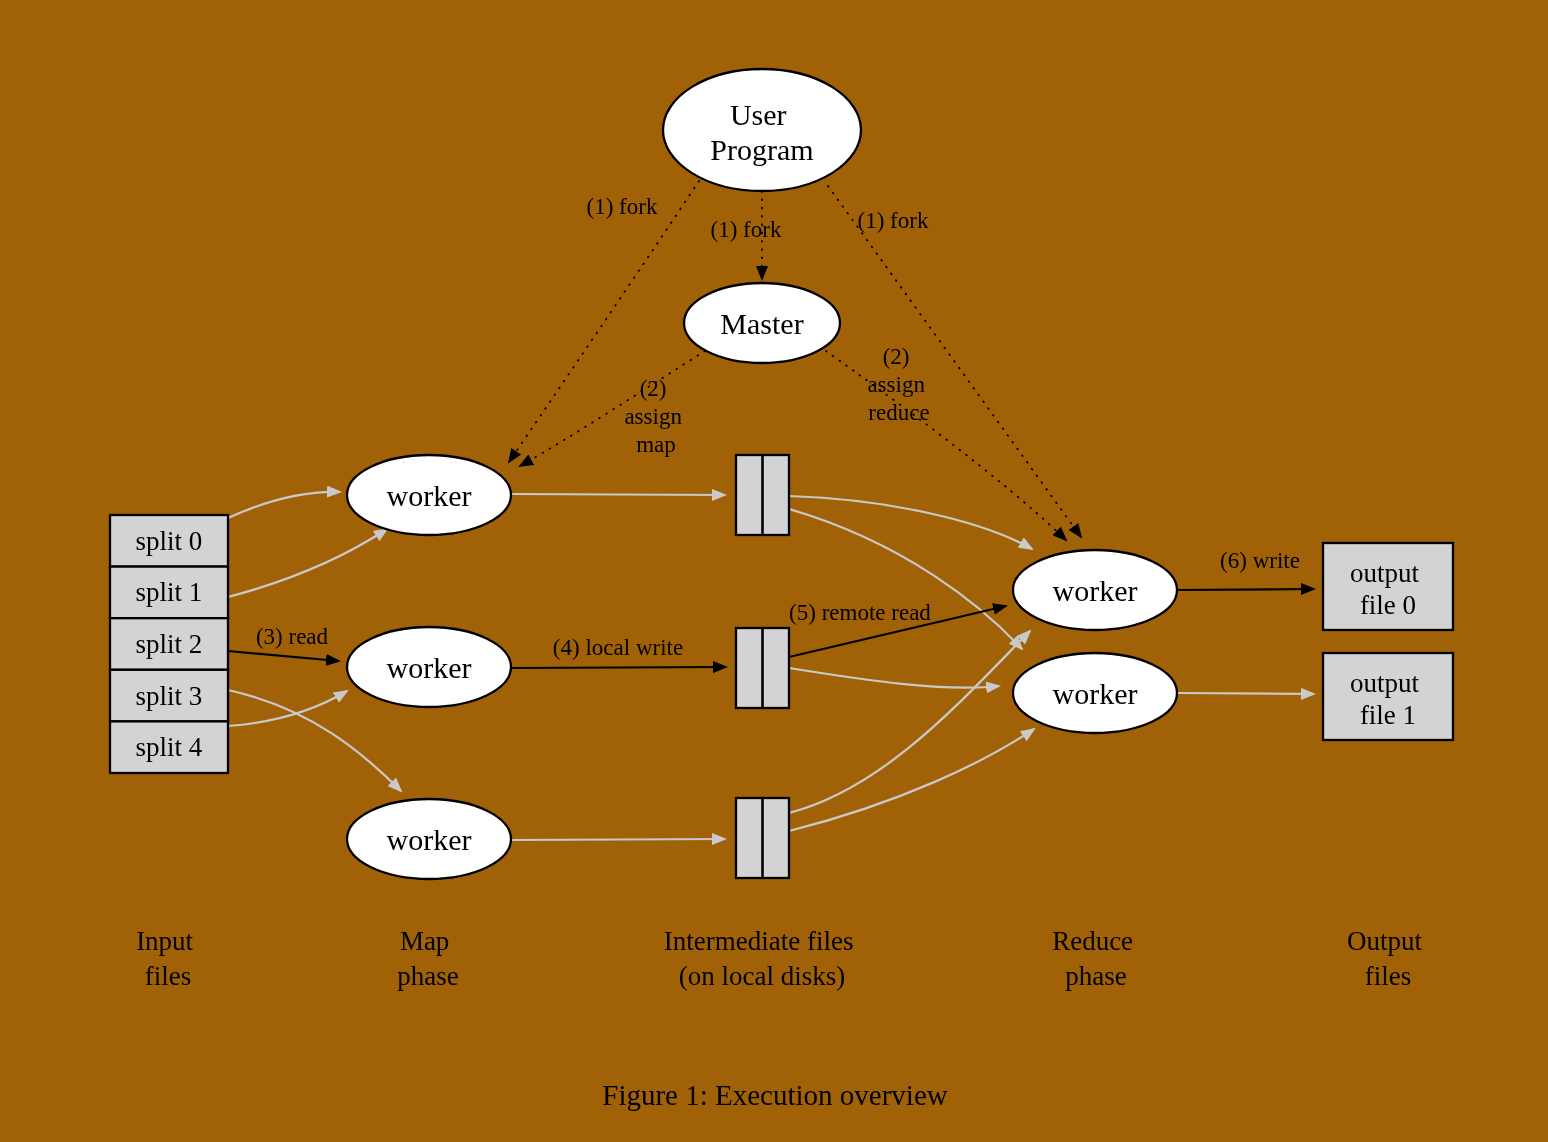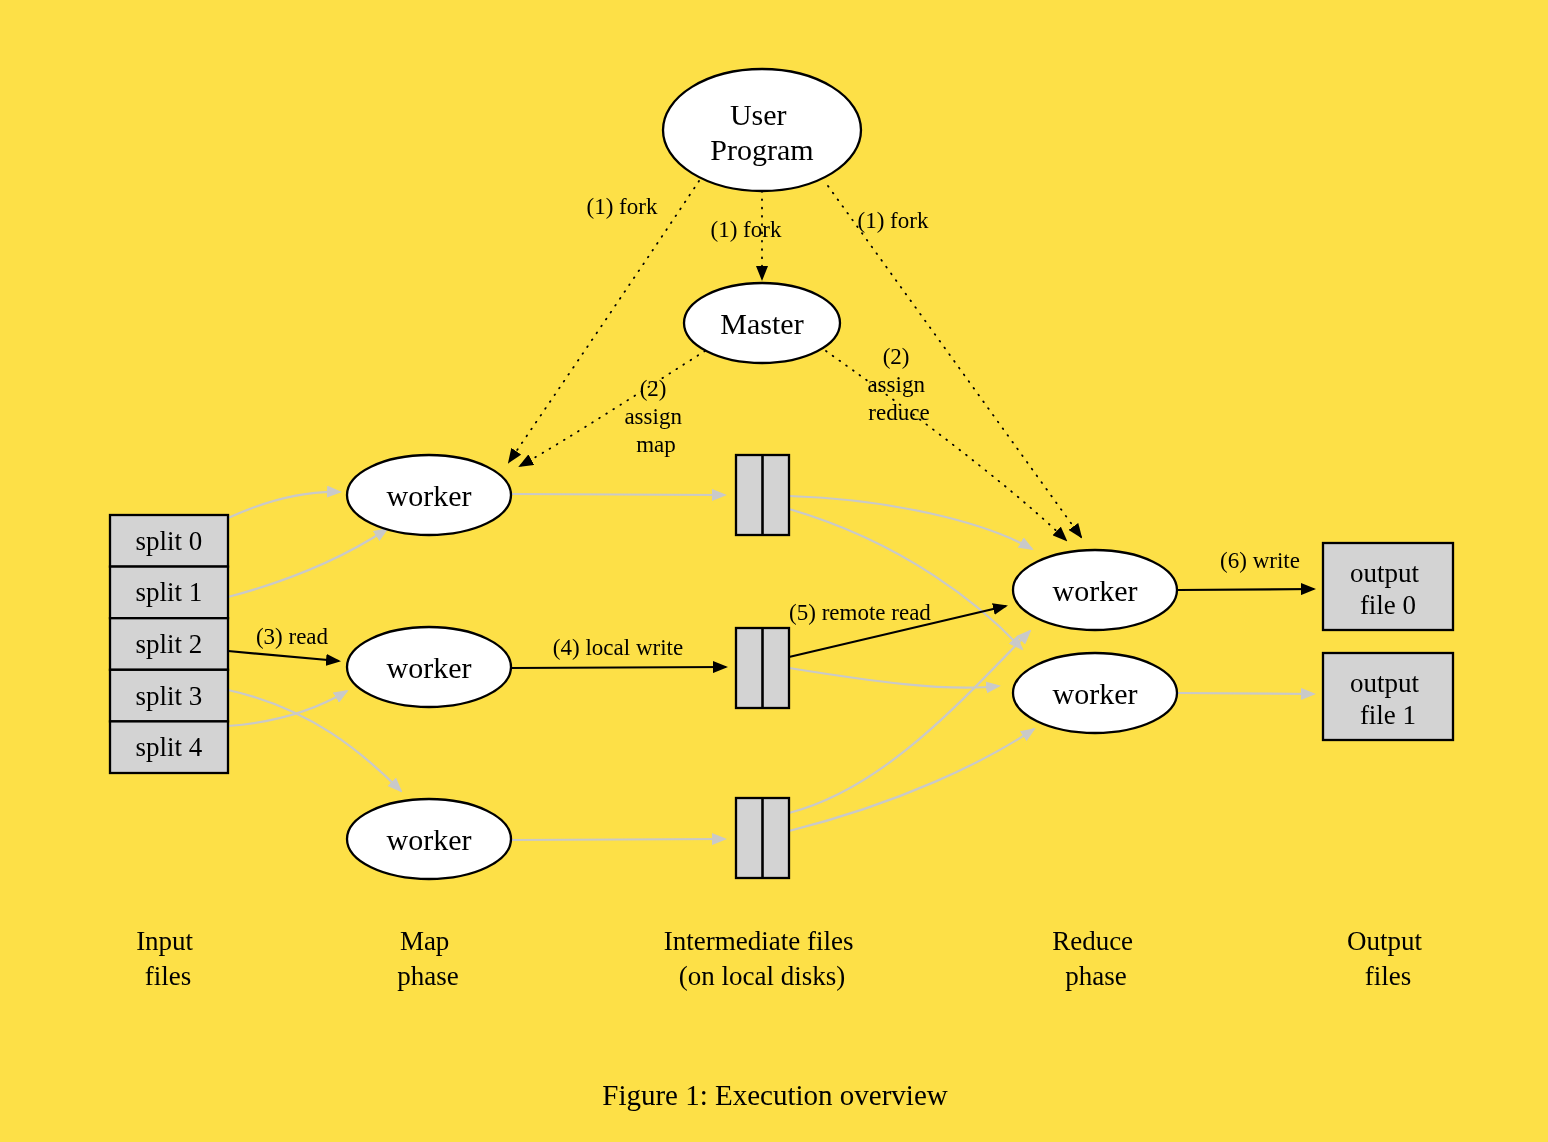--- a/index.html
+++ b/index.html
@@ -4,21 +4,21 @@
 <style>
   html, body {
     margin: 0;
     padding: 0;
     background: #ffffff;
   }
   .stage {
     position: relative;
     width: 1548px;
     height: 1142px;
-    background: #fde047;
+    background: #a16207;
     font-family: "Liberation Serif", "DejaVu Serif", serif;
   }
   svg { display: block; }
 
   
   .node-ellipse { fill: #ffffff; stroke: #000000; stroke-width: 2.3; }
   .gray-box     { fill: #d3d3d3; stroke: #000000; stroke-width: 2.3; }
   .divider      { stroke: #000000; stroke-width: 2.6; }
 
   

